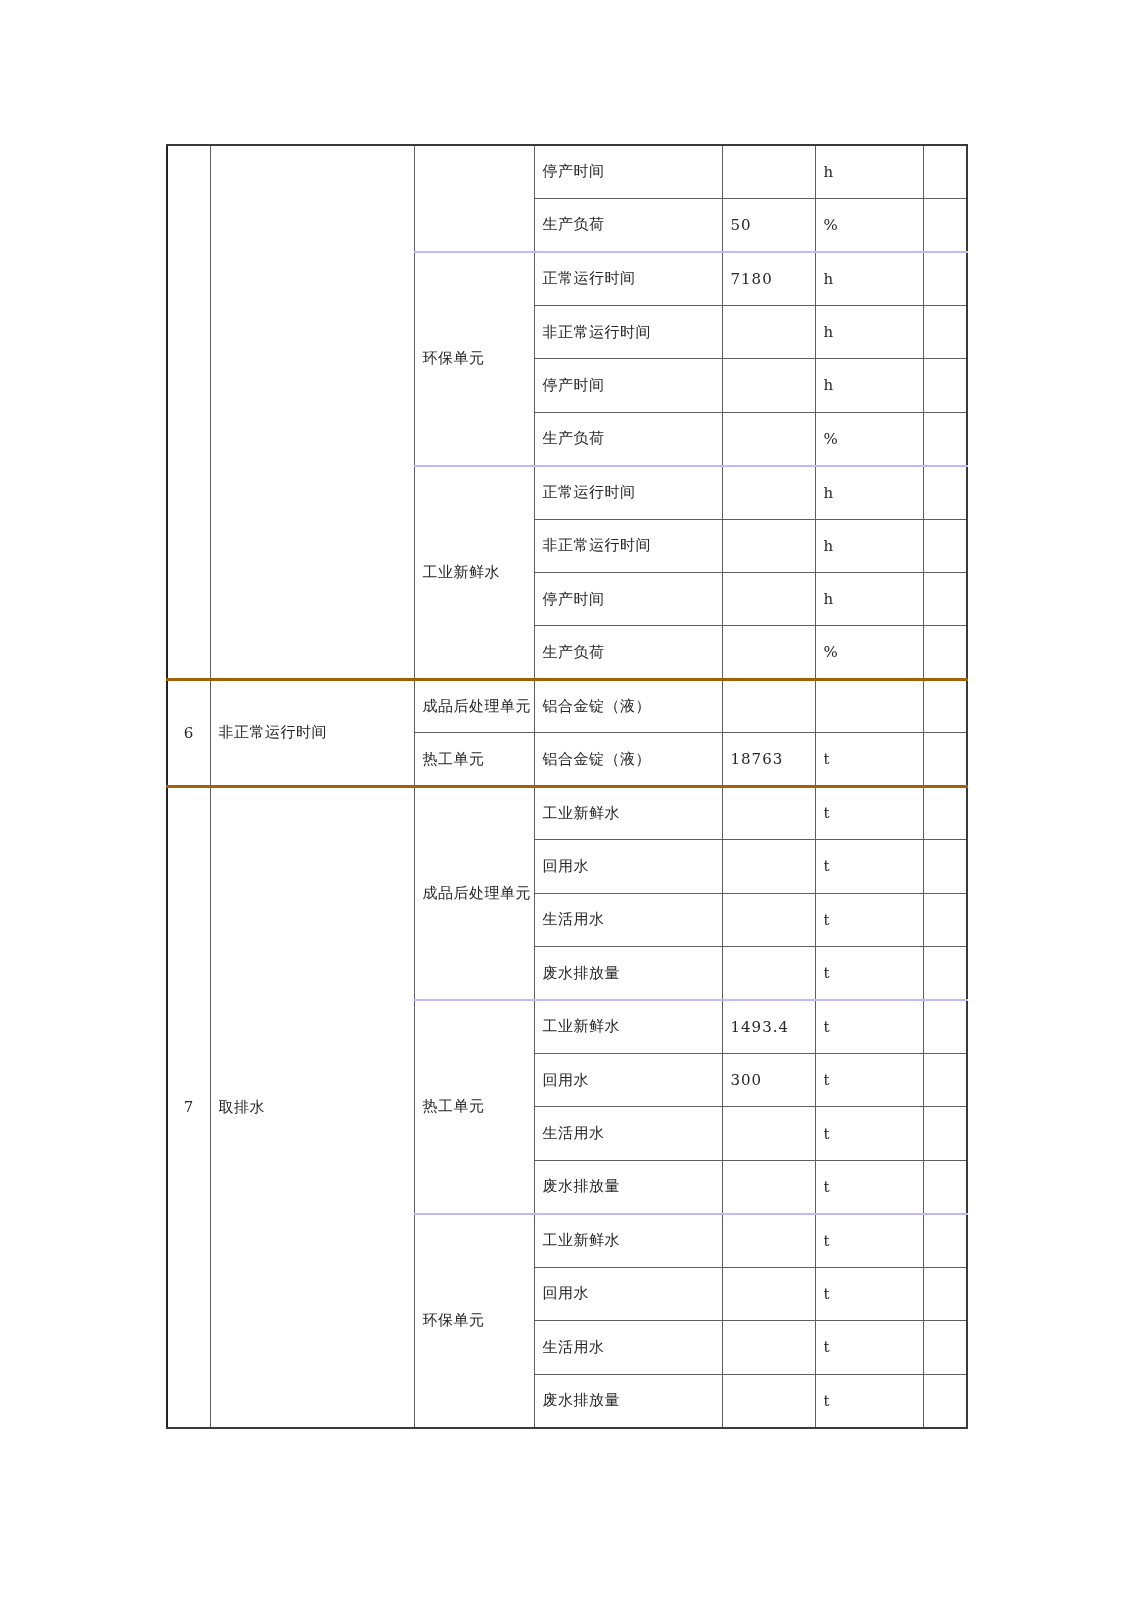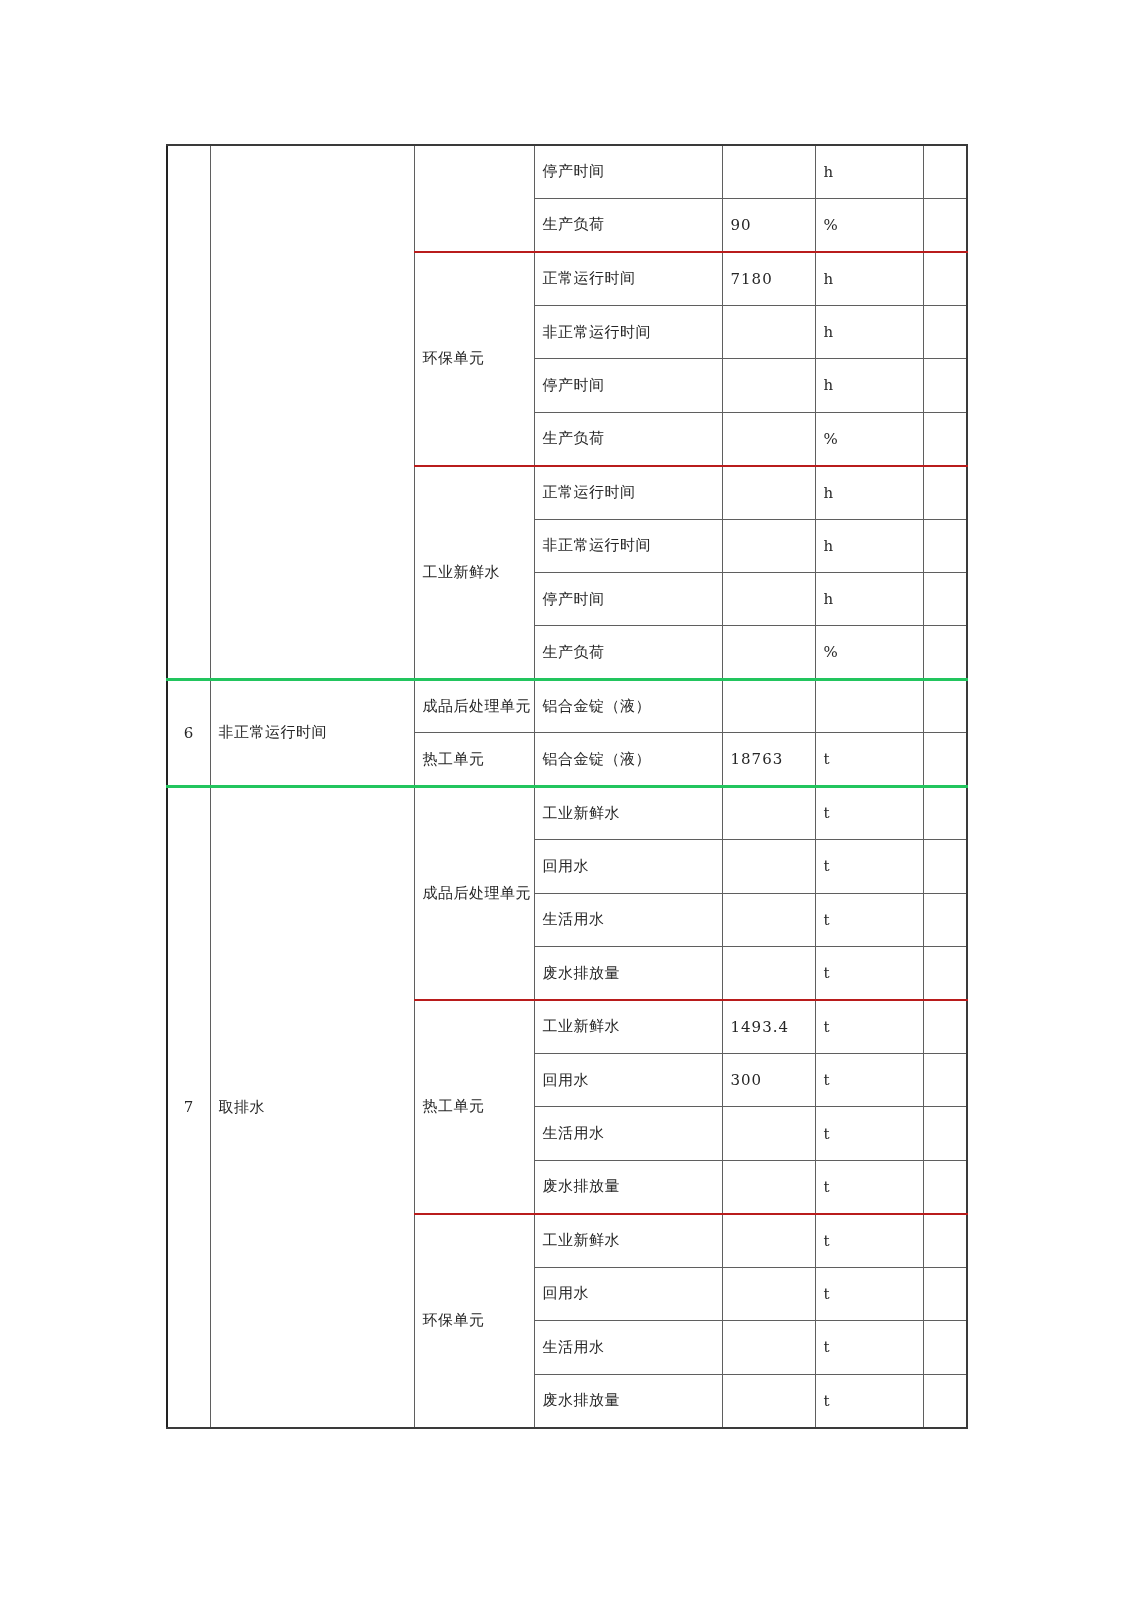--- a/index.html
+++ b/index.html
@@ -17,23 +17,23 @@
     border:1px solid #5f5f5f;
     font-size:15px;color:#262626;
     padding:0 2px 0 8px;vertical-align:middle;
     letter-spacing:0.5px;overflow:hidden;white-space:nowrap;
     background:#ffffff;
   }
   .doc-table tr{height:53.45px;}
   td.num{text-align:center;padding:0;}
   td.val{letter-spacing:1px;}
   
-  tr.sec-top td{border-top:3px solid #22c55e;}
+  tr.sec-top td{border-top:3px solid #a16207;}
   
-  td.grp-top{border-top:2px solid #b91c1c;}
+  td.grp-top{border-top:2px solid #c4b5fd;}
 </style>
 </head>
 <body>
 
 <div>
 <table class="doc-table">
   <colgroup>
     <col style="width:43px">
         <col style="width:204px">
         <col style="width:120px">
@@ -48,21 +48,21 @@
       <td rowspan="10" class="num"></td>
       <td rowspan="10"></td>
       <td rowspan="2"></td>
       <td>停产时间</td>
       <td class="val"></td>
       <td>h</td>
       <td></td>
     </tr>
     <tr>
       <td>生产负荷</td>
-      <td class="val">90</td>
+      <td class="val">50</td>
       <td>%</td>
       <td></td>
     </tr>
     <tr>
       <td rowspan="4" class="grp-top">环保单元</td>
       <td class="grp-top">正常运行时间</td>
       <td class="grp-top val">7180</td>
       <td class="grp-top">h</td>
       <td class="grp-top"></td>
     </tr>

